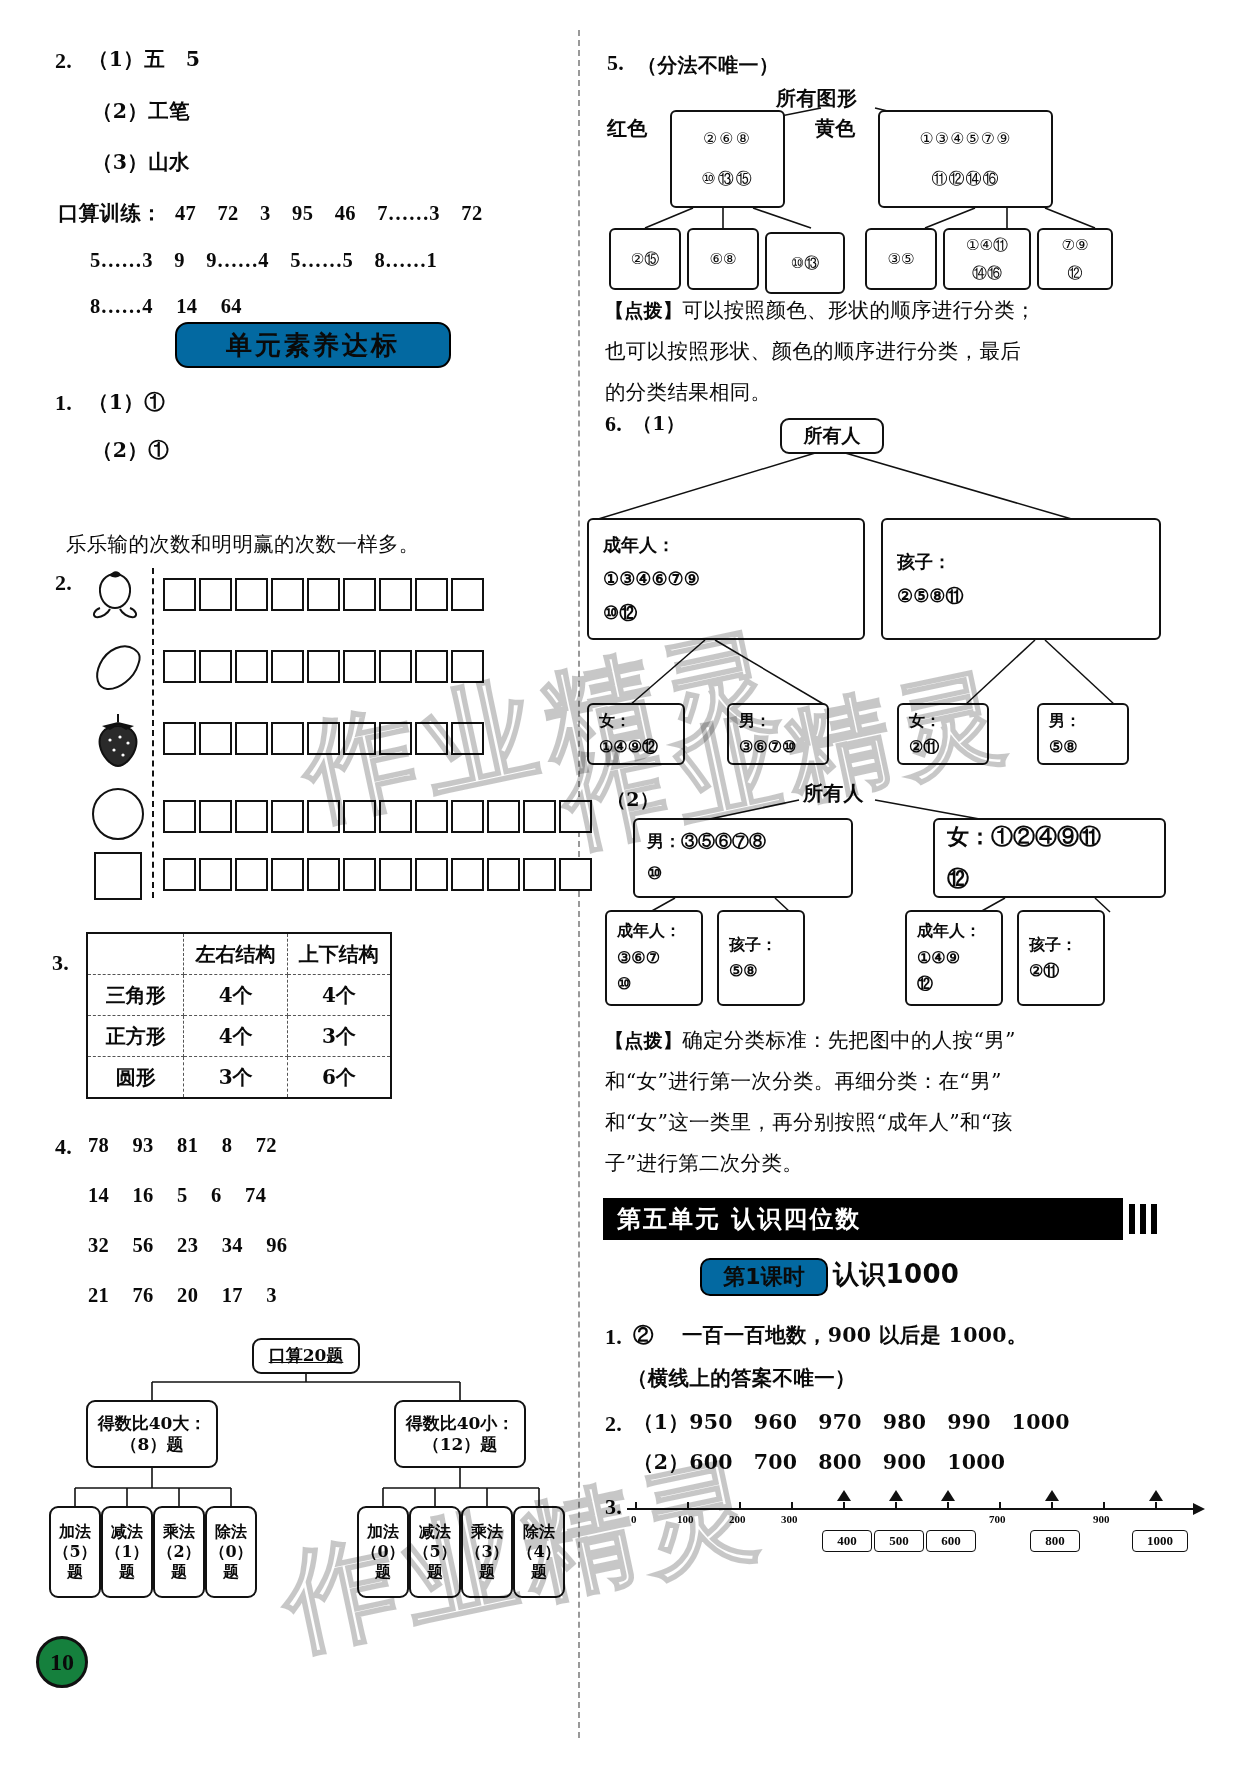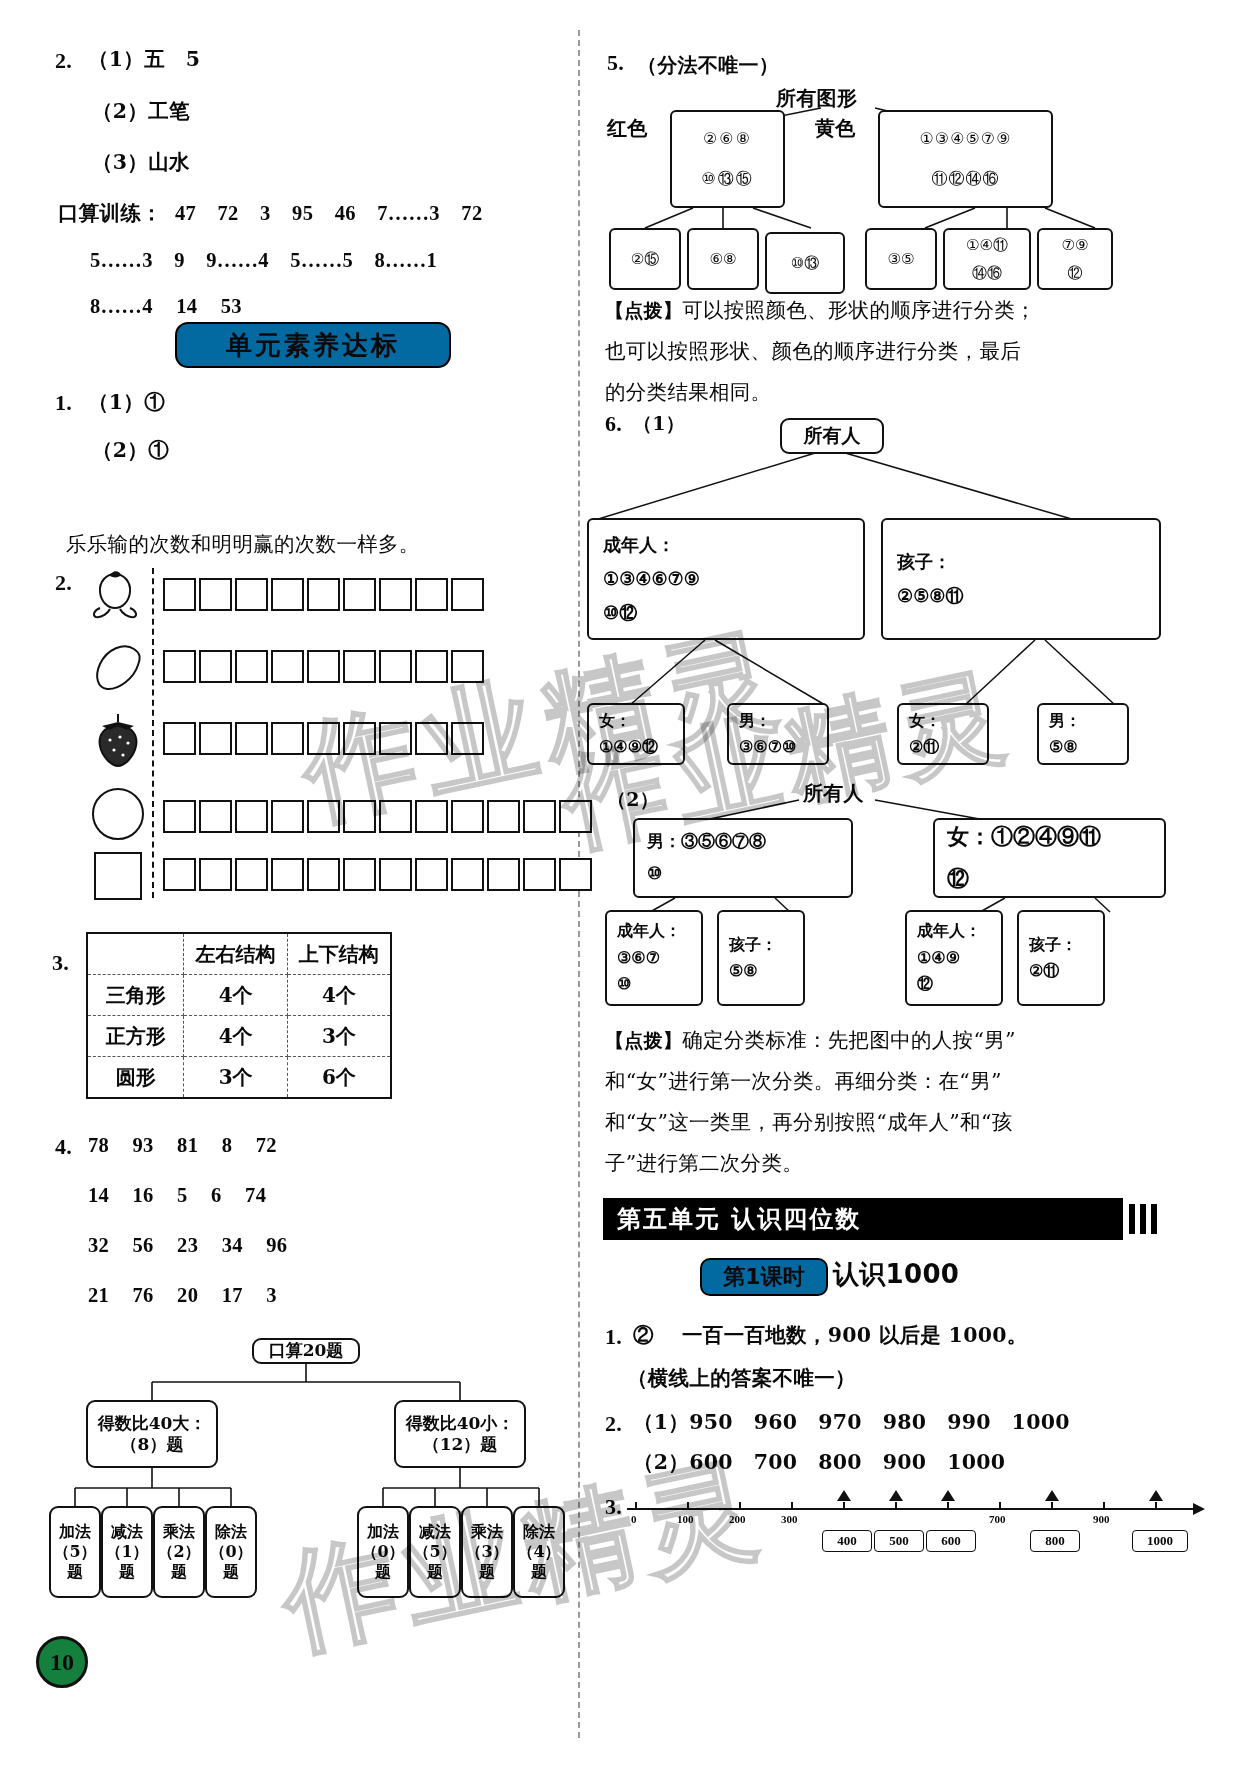--- a/index.html
+++ b/index.html
@@ -118,21 +118,21 @@
     <div class="abs ln bold" style="left:90px;top:250px;word-spacing:16px;">
       <span>5……3</span>
       <span>9</span>
       <span>9……4</span>
       <span>5……5</span>
       <span>8……1</span>
     </div>
     <div class="abs ln bold" style="left:90px;top:296px;word-spacing:18px;">
       <span>8……4</span>
       <span>14</span>
-      <span>53</span>
+      <span>64</span>
     </div>
 
     <div class="pill cn" style="left:175px;top:322px;width:272px;height:42px;font-size:26px;letter-spacing:3px;border-width:2.5px;border-radius:13px;">单元素养达标</div>
 
     <div class="abs ln bold num-lead" style="left:55px;top:392px;">1.</div>
     <div class="abs ln serif-cn bold" style="left:88px;top:392px;">（1）①</div>
     <div class="abs ln serif-cn bold" style="left:92px;top:440px;">（2）①</div>
 
     <div class="abs ln serif-cn" style="left:66px;top:534px;font-size:20.5px;">乐乐输的次数和明明赢的次数一样多。</div>
 
@@ -304,21 +304,21 @@
 
         <path d="M460 1468 L460 1488"></path>
         <path d="M383 1488 L539 1488"></path>
         <path d="M383 1488 L383 1506"></path>
           <path d="M435 1488 L435 1506"></path>
         <path d="M487 1488 L487 1506"></path>
           <path d="M539 1488 L539 1506"></path>
       </g>
     </svg>
 
-    <div class="node serif-cn" style="left:252px;top:1338px;width:108px;height:26px;font-size:17px;">口算20题</div>
+    <div class="node serif-cn" style="left:252px;top:1338px;width:108px;height:36px;font-size:17px;text-decoration:underline;">口算20题</div>
 
     <div class="node serif-cn" style="left:86px;top:1400px;width:132px;height:68px;font-size:17px;white-space:pre-line;">得数比40大：
 （8）题</div>
     <div class="node serif-cn" style="left:394px;top:1400px;width:132px;height:68px;font-size:17px;white-space:pre-line;">得数比40小：
 （12）题</div>
 
     <div class="node serif-cn" style="left:49px;top:1506px;width:52px;height:92px;font-size:16px;white-space:pre-line;">加法
 （5）
 题</div>
     <div class="node serif-cn" style="left:101px;top:1506px;width:52px;height:92px;font-size:16px;white-space:pre-line;">减法

